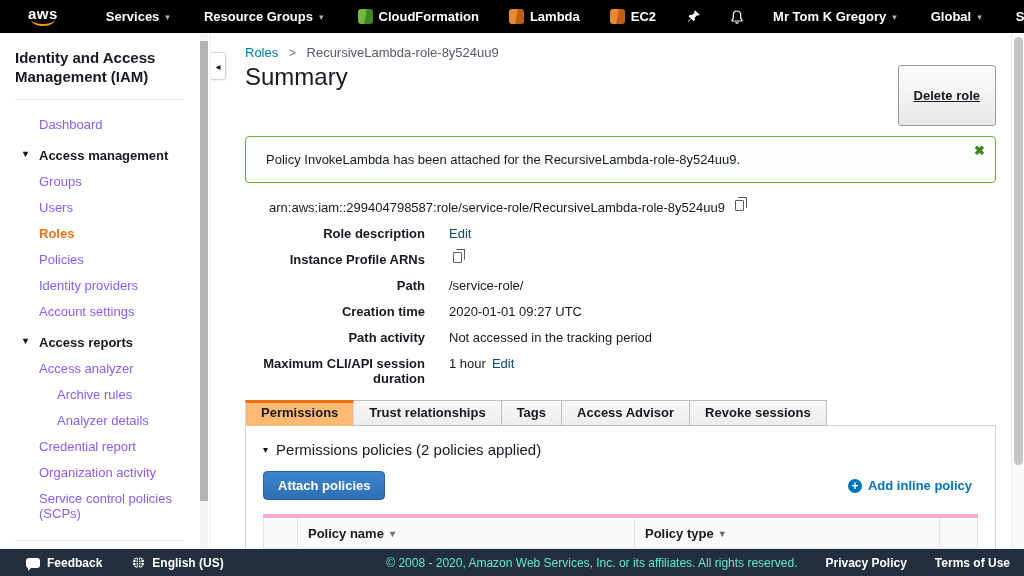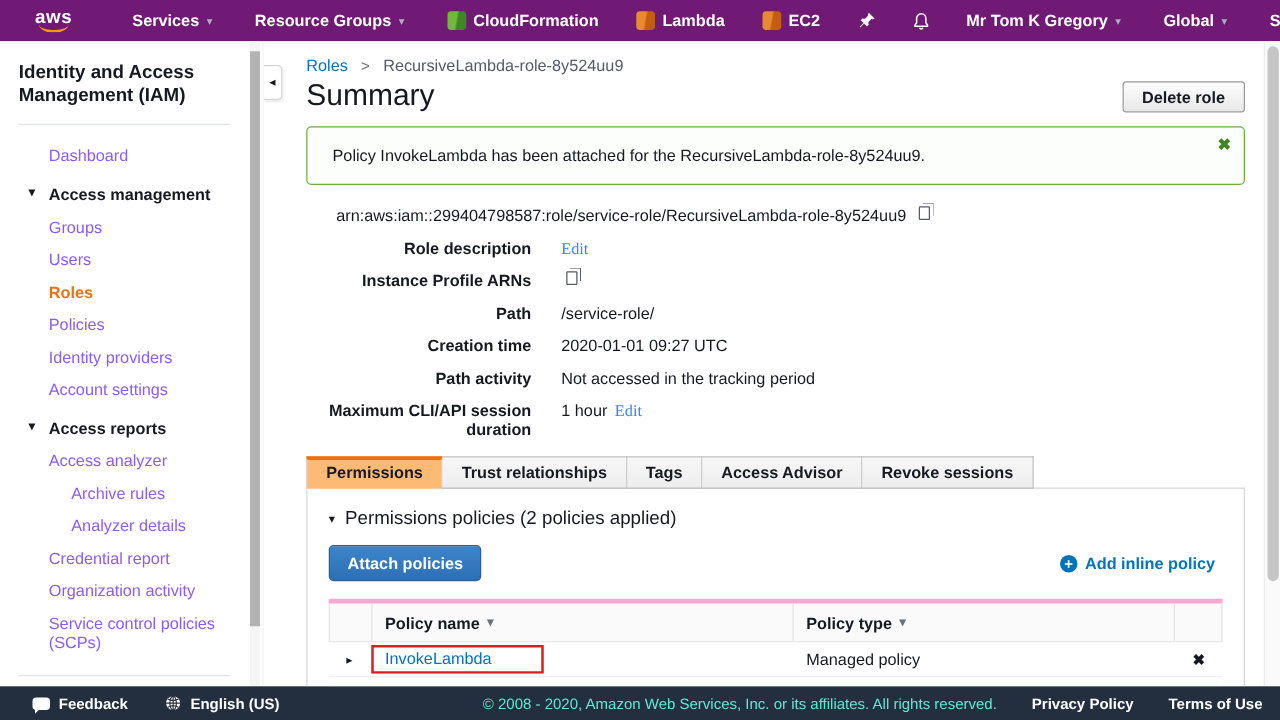--- a/index.html
+++ b/index.html
@@ -2,21 +2,21 @@
 <html><head>
 <meta charset="utf-8">
 <style>
   * { margin:0; padding:0; box-sizing:border-box; }
   html,body { width:1024px; height:576px; overflow:hidden; }
   body { font-family:"Liberation Sans", sans-serif; font-size:13px; color:#16191f; background:#fff; }
 
   .screen { width:1024px; height:576px; display:flex; flex-direction:column; overflow:hidden; }
 
   
-  .topnav { height:33px; background:#701a75; display:flex; align-items:center; flex:0 0 33px;
+  .topnav { height:33px; background:#000000; display:flex; align-items:center; flex:0 0 33px;
             color:#fff; font-size:13px; padding:0 14px 0 28px; }
   .logo { display:flex; flex-direction:column; align-items:center; margin-right:48px; cursor:pointer; }
   .logo-text { font-weight:bold; font-size:15px; line-height:14px; letter-spacing:.5px; }
   .logo-smile { width:24px; height:7px; border-bottom:2px solid #ff9900; border-radius:0 0 11px 11px / 0 0 7px 7px; margin-top:-2px; }
   .nav-item { display:flex; align-items:center; gap:6px; font-weight:bold; margin-right:34px; white-space:nowrap; cursor:pointer; }
   .nav-item.shortcut { margin-right:30px; }
   .nav-caret { font-size:9px; color:#a8b2bd; font-weight:normal; }
   .svc-icon { width:15px; height:15px; border-radius:3px; display:inline-block; }
   .svc-icon.green  { background:linear-gradient(100deg,#6fba3a 45%,#3f8624 55%); }
   .svc-icon.orange { background:linear-gradient(100deg,#e78a33 45%,#c35d10 55%); }
@@ -47,31 +47,31 @@
   .main-inner { padding:12px 28px 0 34px; }
 
   .breadcrumb { font-size:13px; color:#545b64; }
   .breadcrumb a { color:#0073bb; text-decoration:none; cursor:pointer; }
   .crumb-sep { margin:0 7px; color:#687078; font-size:12px; }
 
   .title-row { display:flex; justify-content:space-between; align-items:flex-start; margin-top:3px; }
   .page-title { font-size:24px; font-weight:normal; color:#16191f; }
   .btn-default { font-family:"Liberation Sans",sans-serif; font-size:13px; font-weight:bold; color:#16191f;
                  background:linear-gradient(#fdfdfd,#e8e8e8); border:1px solid #9b9b9b; border-radius:3px;
-                 padding:4px 15px; cursor:pointer; margin-top:2px; }
+                 padding:22px 15px; cursor:pointer; margin-top:2px;text-decoration:underline; }
 
   .alert { position:relative; margin-top:10px; border:1px solid #6aaf35; border-radius:4px; background:#fbfefa;
            padding:15px 34px 15px 20px; font-size:13px; color:#16191f; }
   .alert-close { position:absolute; right:10px; top:6px; color:#3f8624; font-weight:bold; font-size:13px; cursor:pointer; }
 
   .details { margin-top:17px; }
   .drow { display:flex; margin-bottom:11px; }
   .dlabel { width:180px; flex:0 0 180px; text-align:right; font-weight:bold; color:#16191f; line-height:15px; }
   .dvalue { margin-left:24px; color:#16191f; line-height:15px; display:flex; align-items:flex-start; gap:6px; }
-  .dvalue a, a.blue { color:#3b82f6; text-decoration:none; cursor:pointer;font-family:Liberation Serif, serif; }
+  .dvalue a, a.blue { color:#0c4a6e; text-decoration:none; cursor:pointer; }
   .copy-icon { display:inline-block; width:9px; height:11px; border:1px solid #545b64; border-radius:1px; position:relative; background:#fff; margin-left:4px; cursor:pointer; flex:0 0 9px; }
   .copy-icon::before { content:""; position:absolute; left:2px; top:-4px; width:8px; height:10px; border:1px solid #545b64; border-bottom:none; border-left:none; border-radius:1px; }
 
   
   .tabs { display:flex; margin-top:14px; position:relative; z-index:2; }
   .tab { font-weight:bold; font-size:13px; color:#16191f; background:linear-gradient(#f7f7f7,#ededed);
          border:1px solid #bfbfbf; border-left:none; padding:4px 15px 5px; cursor:pointer; white-space:nowrap; }
   .tab:first-child { border-left:1px solid #bfbfbf; }
   .tab.active { background:#fdba74; border-top:3px solid #ec7211; border-bottom:1px solid #fff; margin-bottom:-1px; padding-top:2px; border-left:1px solid #d5d5d5; border-right:1px solid #d5d5d5; }
 

